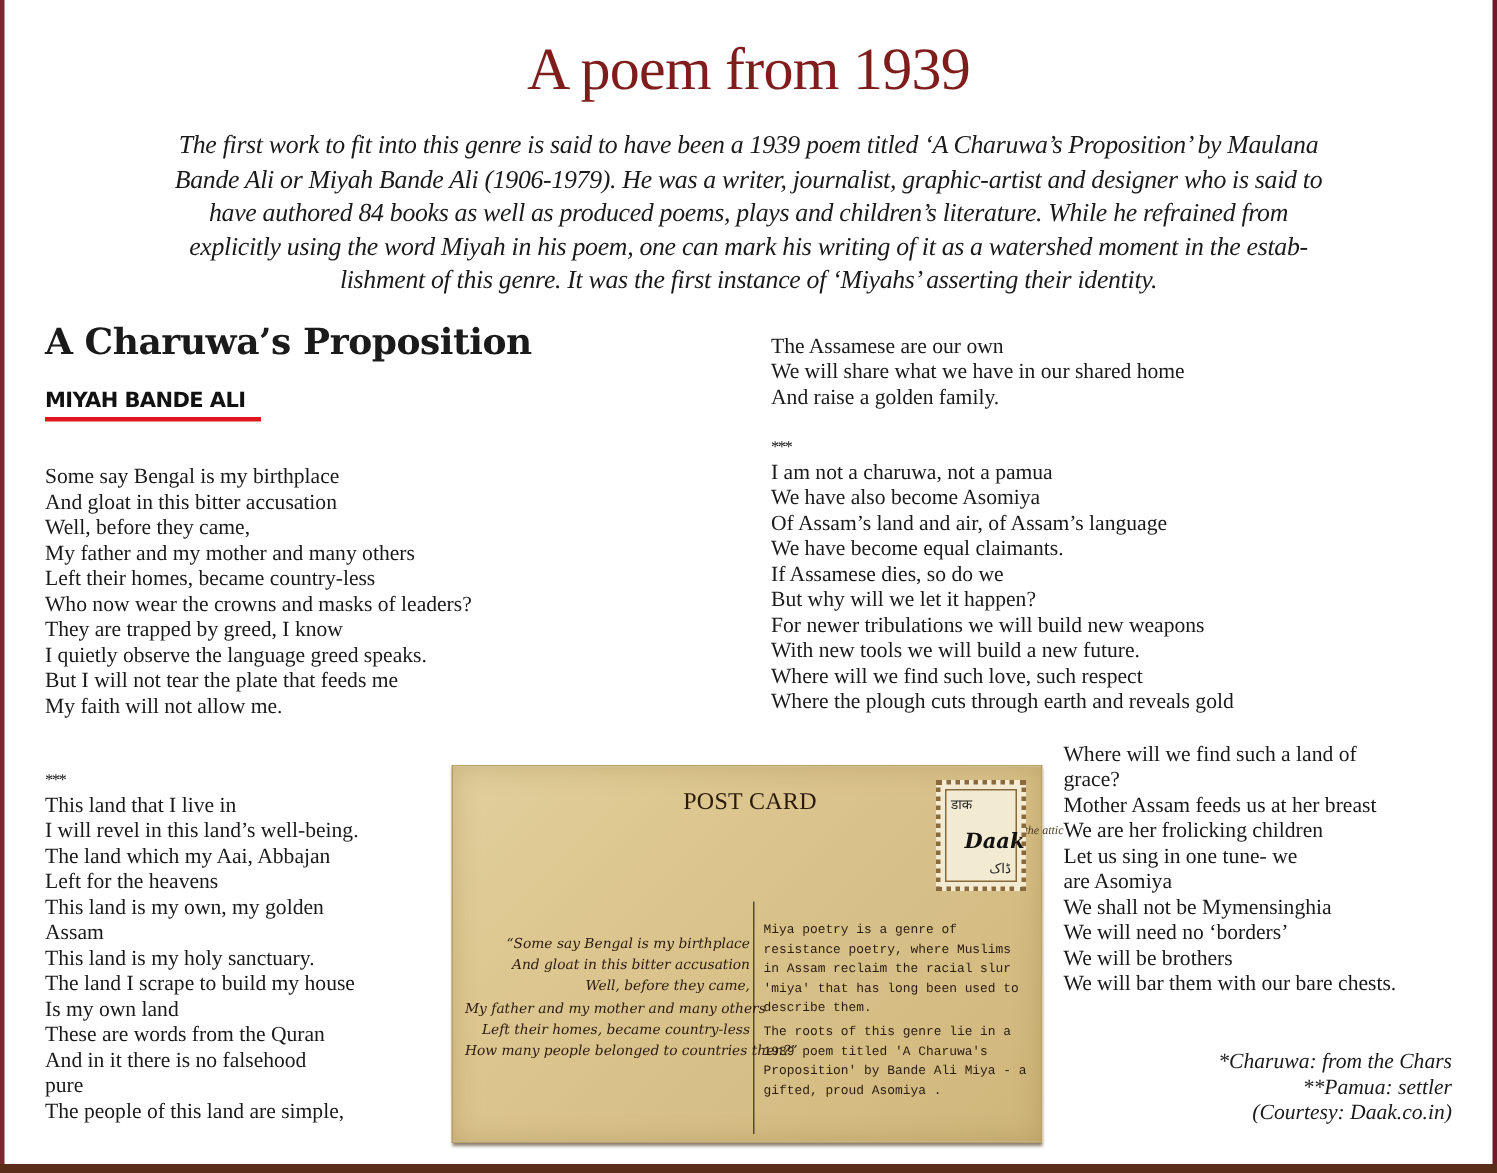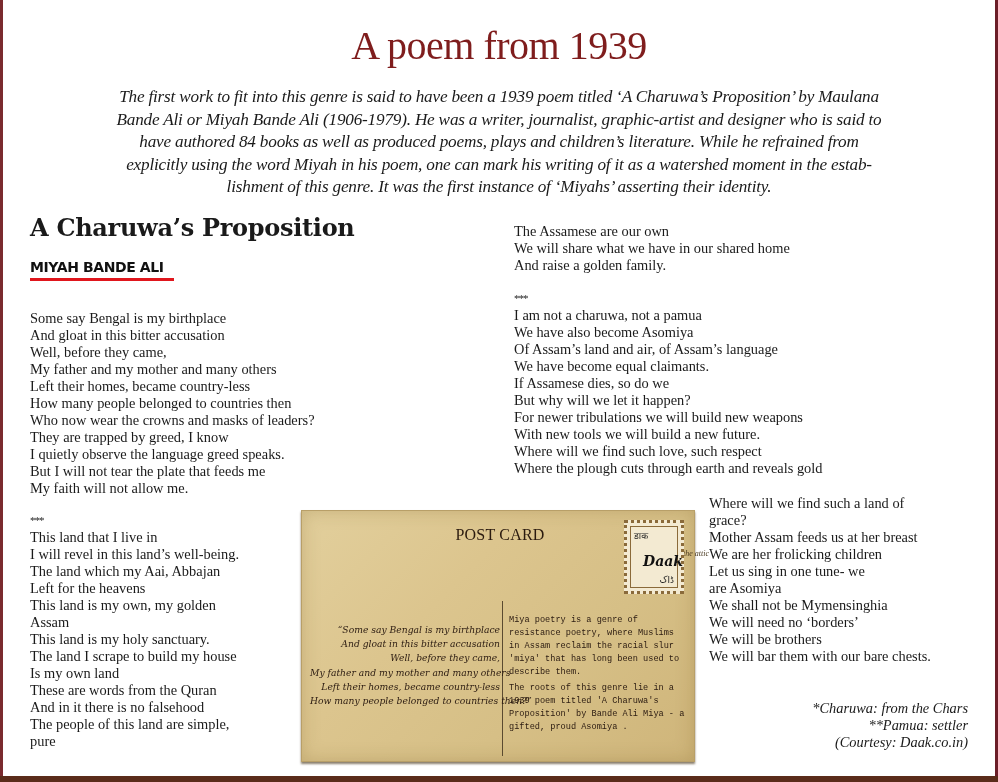--- a/index.html
+++ b/index.html
@@ -108,43 +108,42 @@
 <div class="poem-title">A Charuwa’s Proposition</div>
 <div class="byline">MIYAH BANDE ALI</div>
 <div class="byline-rule"></div>
 
 <div class="stanza" style="left:30px; top:310px;">
   <span class="line">Some say Bengal is my birthplace</span>
   <span class="line">And gloat in this bitter accusation</span>
   <span class="line">Well, before they came,</span>
   <span class="line">My father and my mother and many others</span>
   <span class="line">Left their homes, became country-less</span>
-  <span class="line">How many people belonged to countries then</span>
   <span class="line">Who now wear the crowns and masks of  leaders?</span>
   <span class="line">They are trapped by greed, I know</span>
   <span class="line">I quietly observe the language greed speaks.</span>
   <span class="line">But I will not tear the plate that feeds me</span>
   <span class="line">My faith will not allow me.</span>
 </div>
 
 <div class="stanza" style="left:30px; top:512px;">
   <span class="line stars">***</span>
   <span class="line">This land that I live in</span>
   <span class="line">I will revel in this land’s well-being.</span>
   <span class="line">The land which my Aai, Abbajan</span>
   <span class="line">Left for the heavens</span>
   <span class="line">This land is my own, my golden</span>
   <span class="line">Assam</span>
   <span class="line">This land is my holy sanctuary.</span>
   <span class="line">The land I scrape to build my house</span>
   <span class="line">Is my own land</span>
   <span class="line">These are words from the Quran</span>
   <span class="line">And in it there is no falsehood</span>
+  <span class="line">pure</span>
   <span class="line">The people of  this land are simple,</span>
-  <span class="line">pure</span>
 </div>
 
 <div class="stanza" style="left:514px; top:223px;">
   <span class="line">The Assamese are our own</span>
   <span class="line">We will share what we have in our shared home</span>
   <span class="line">And raise a golden family.</span>
 </div>
 
 <div class="stanza" style="left:514px; top:290px;">
   <span class="line stars">***</span>

